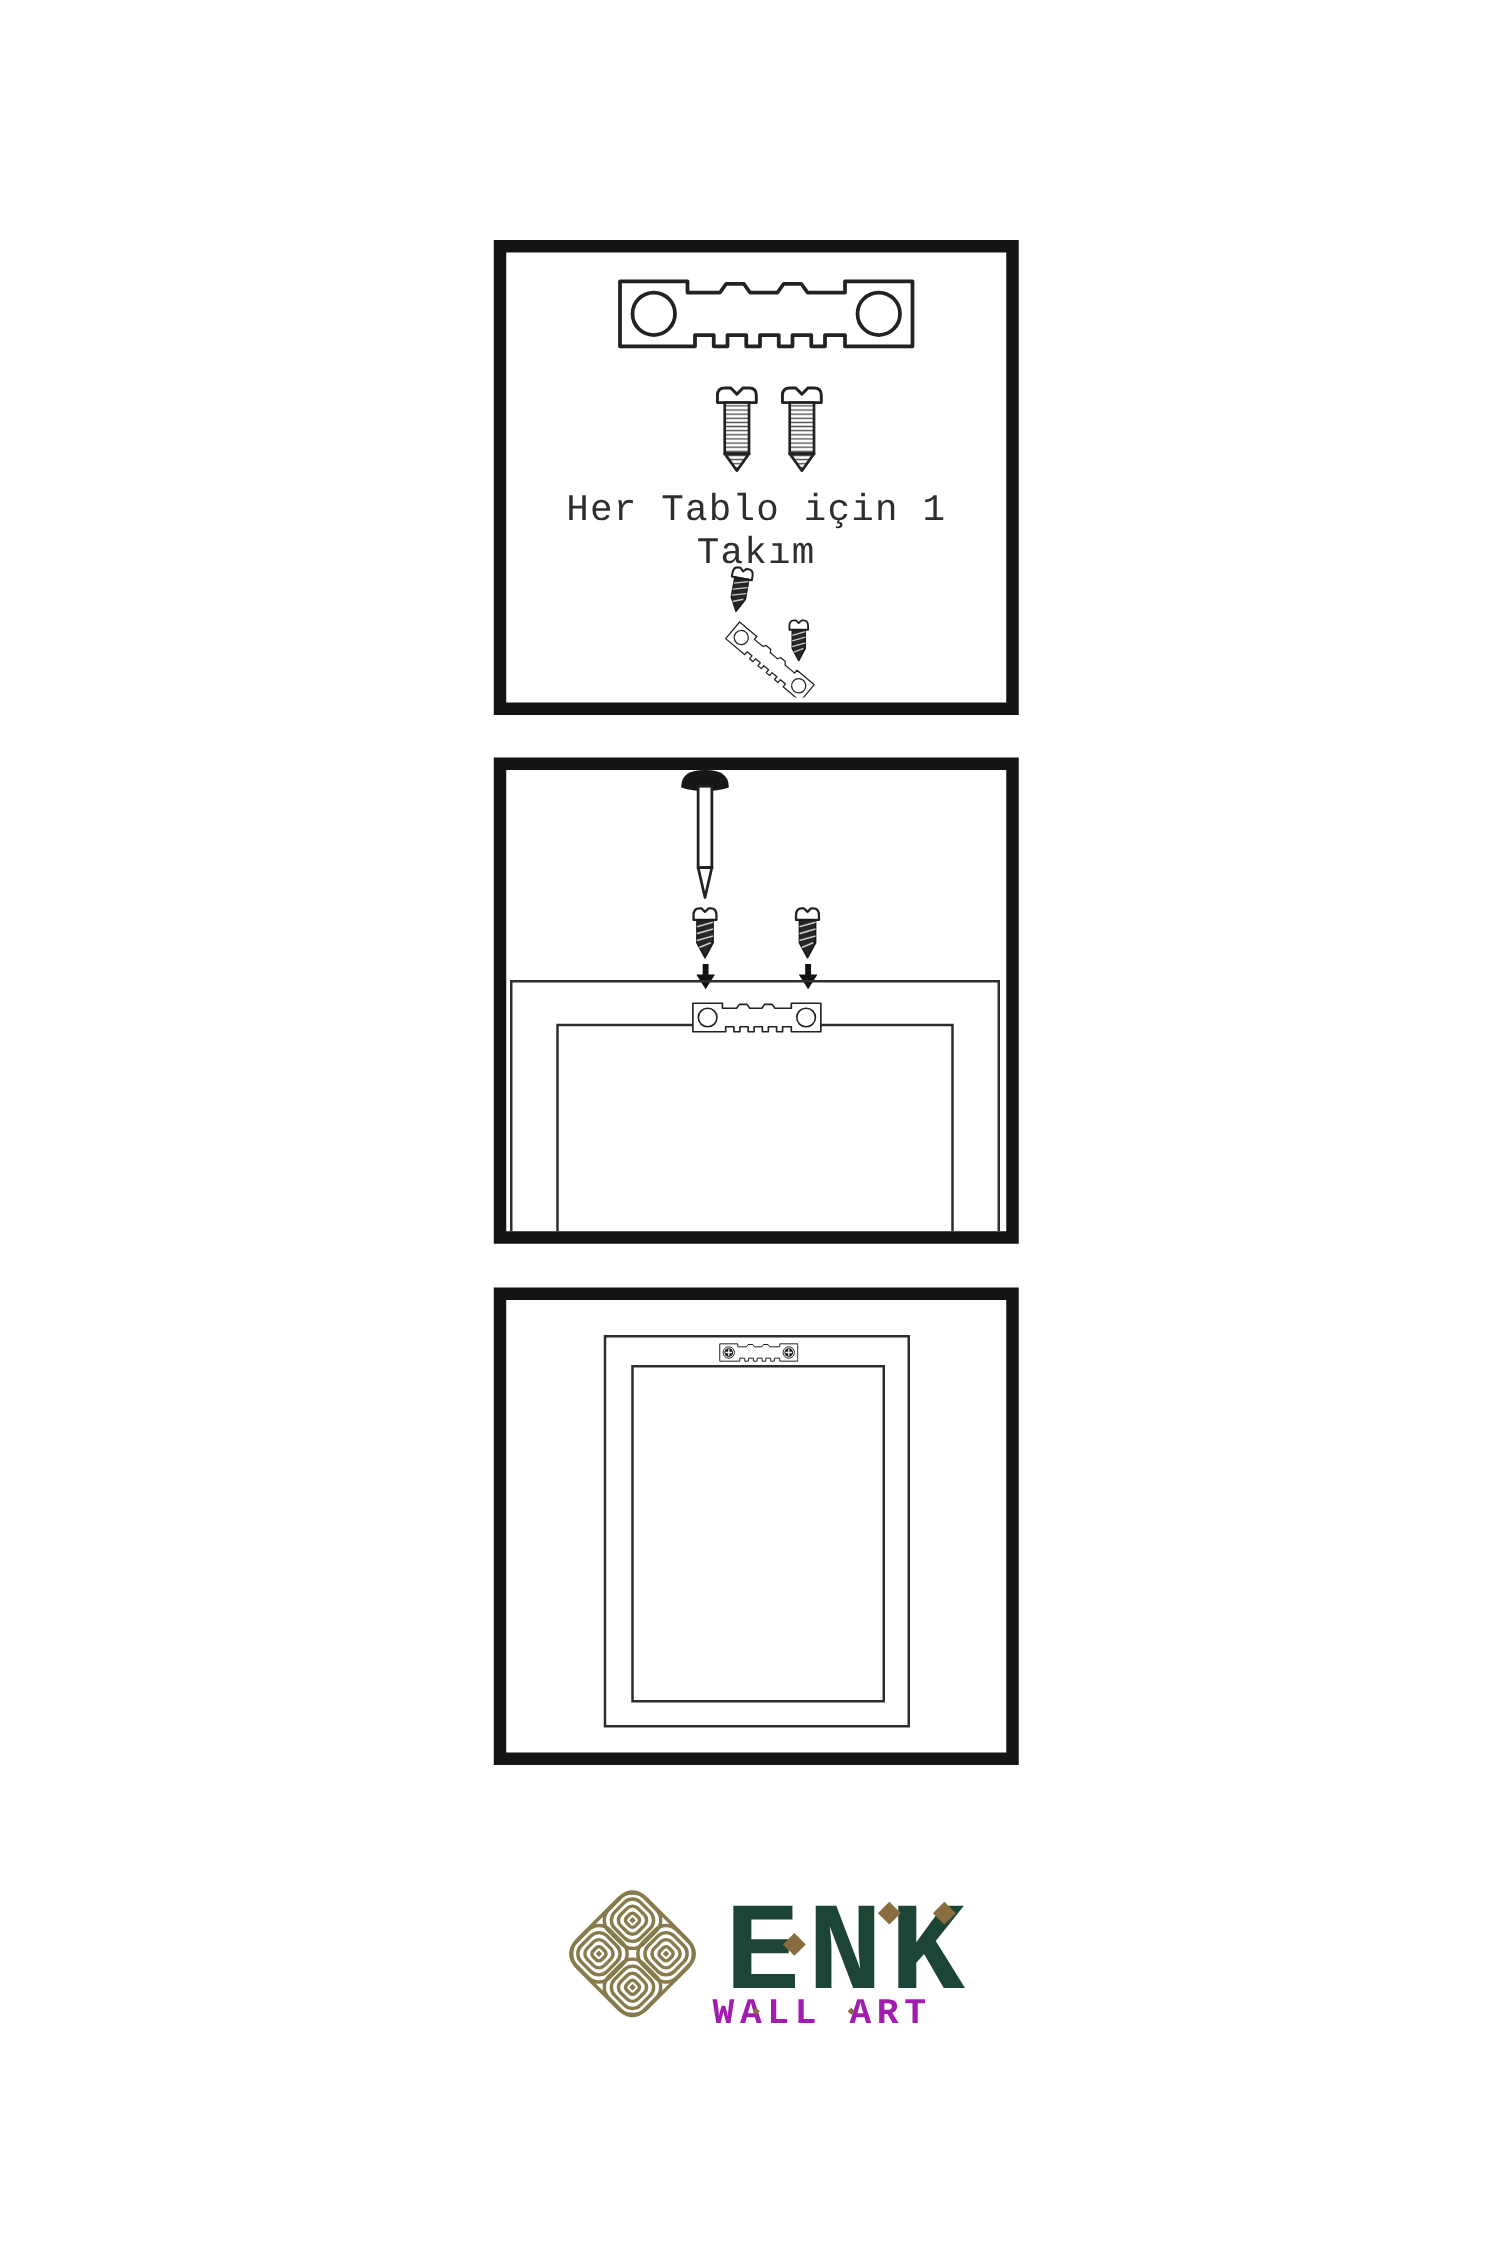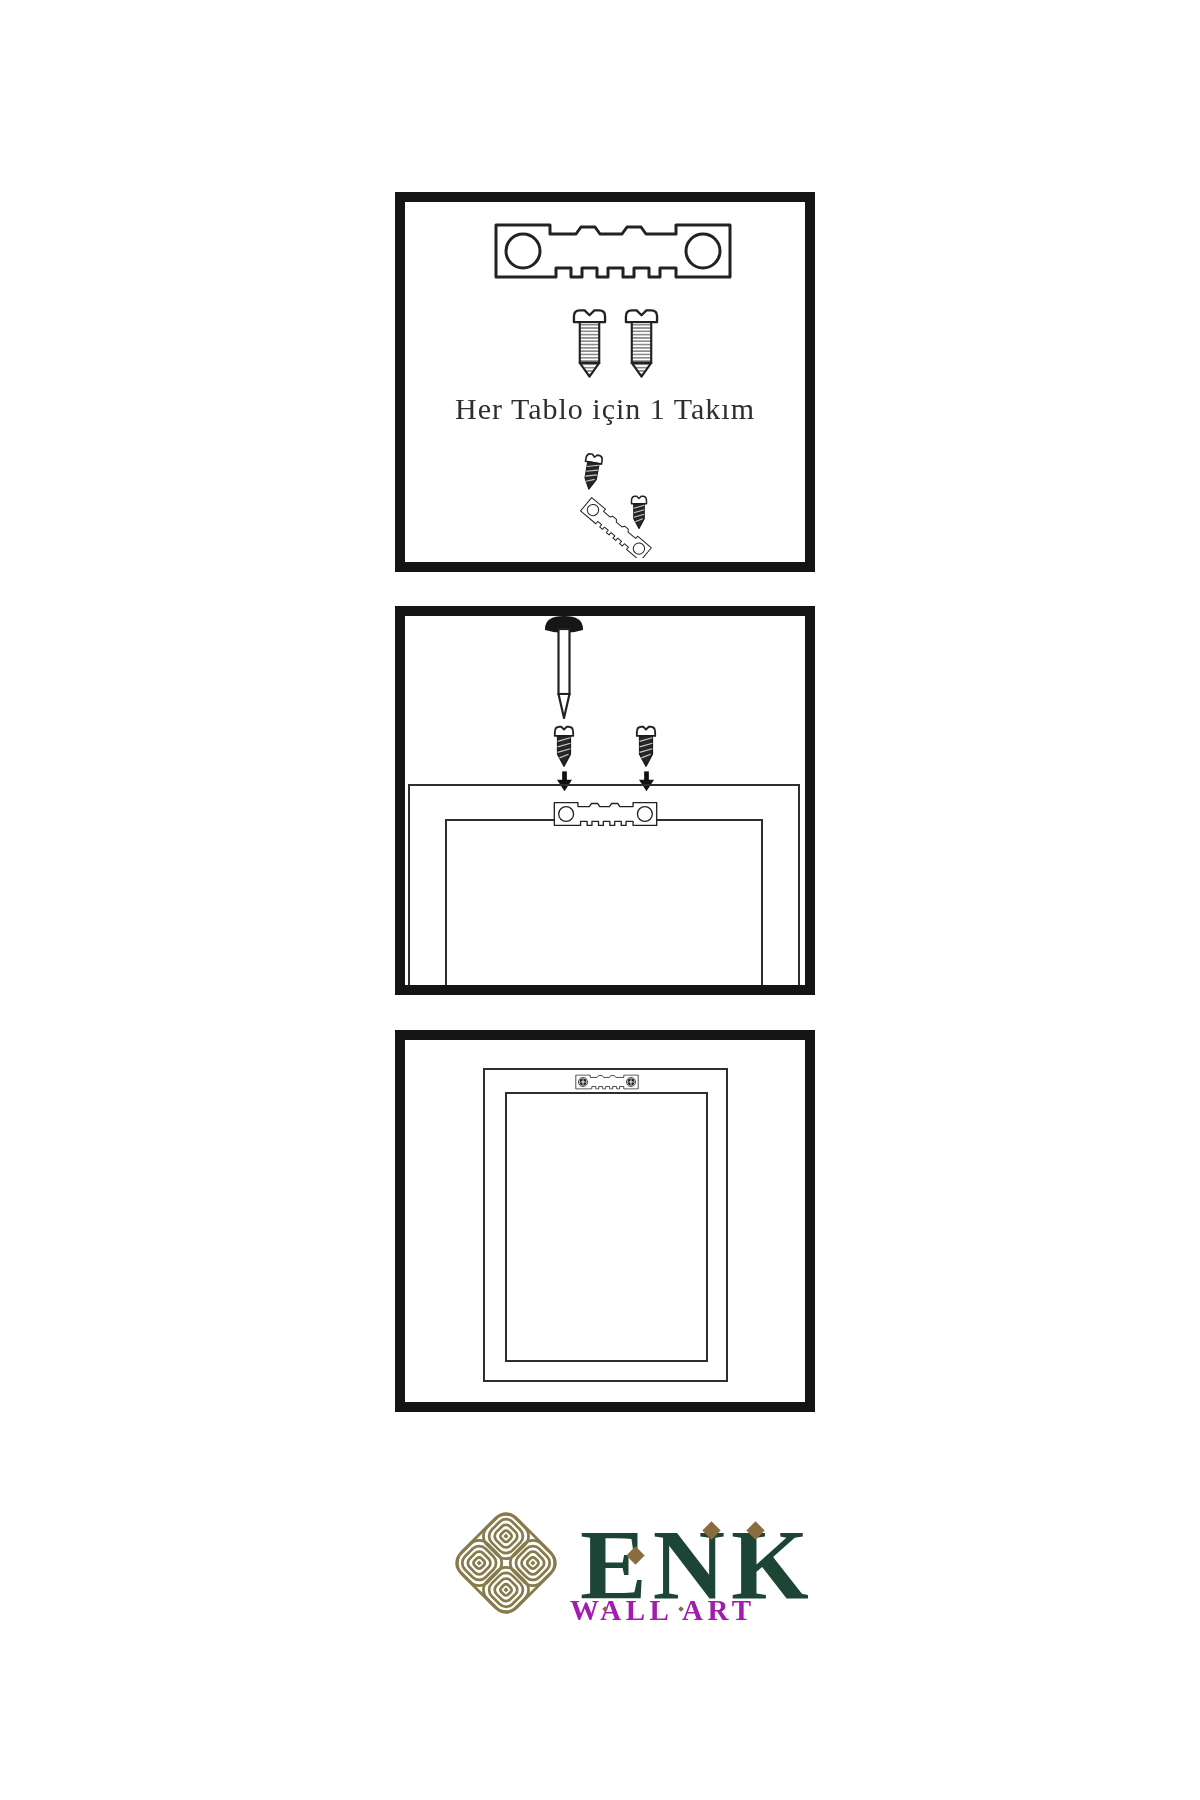--- a/index.html
+++ b/index.html
@@ -1,17 +1,17 @@
 <!DOCTYPE html>
 <html><head>
 <meta charset="utf-8">
 <style>
   html,body{margin:0;padding:0;background:#fff;}
   #stage{position:relative;width:1200px;height:1800px;background:#ffffff;overflow:hidden;
-         font-family:Liberation Serif, serif;}
+         font-family:Liberation Mono, monospace;}
   .abs{position:absolute;}
   .panel{position:absolute;left:395px;width:420px;border:10px solid #141414;background:#fff;
          box-sizing:border-box;overflow:hidden;}
   #panel-1{top:192px;height:380px;}
   #panel-2{top:606px;height:389px;}
   #panel-3{top:1030px;height:382px;}
   .caption{position:absolute;left:0;top:190px;width:100%;text-align:center;
            font-size:30px;letter-spacing:1px;color:#2e2e2e;font-weight:400;}
   .frame-line{position:absolute;border:2px solid #2e2e2e;box-sizing:border-box;background:transparent;}
   

